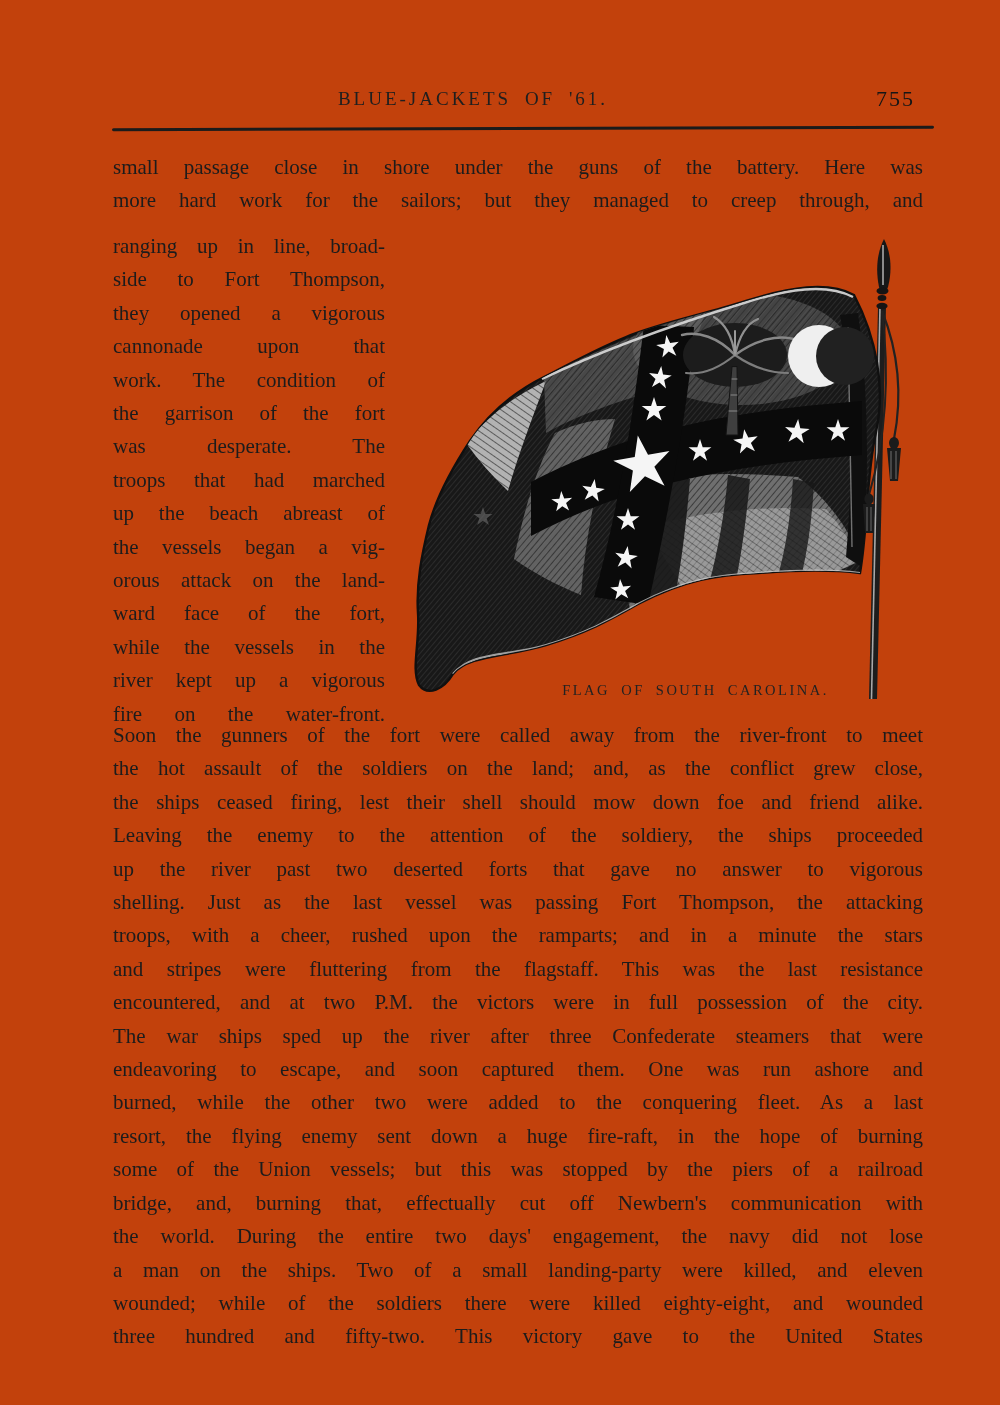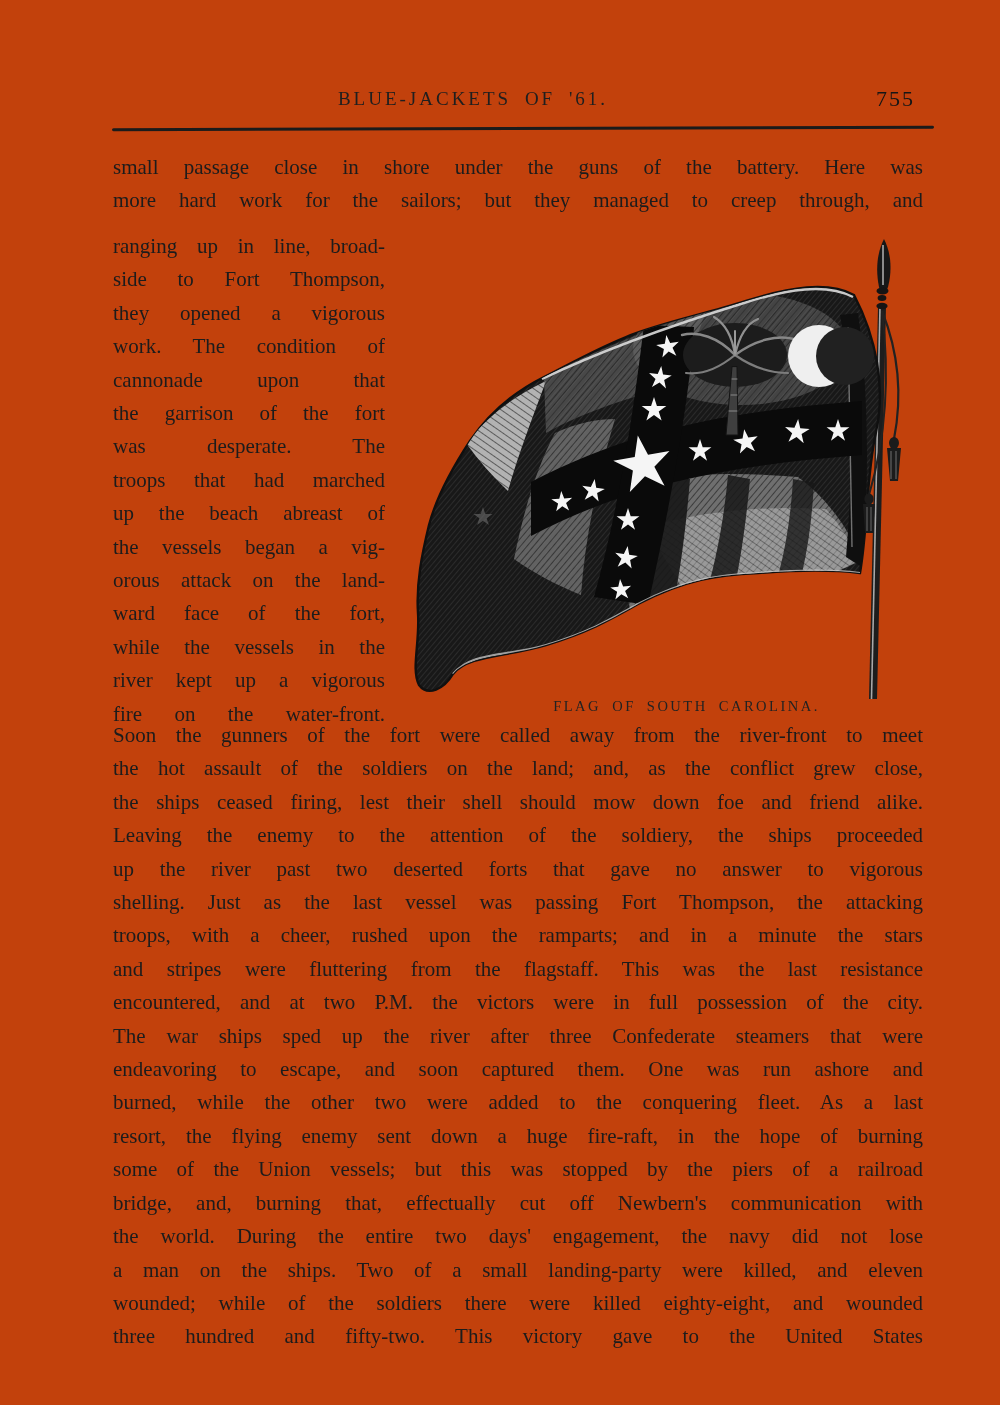--- a/index.html
+++ b/index.html
@@ -30,25 +30,24 @@
   
   .lines{position:absolute;font-size:21px;line-height:33.4px;color:#1c1c1c;}
   .tline{text-align:justify;text-align-last:justify;-moz-text-align-last:justify;white-space:normal;}
   .intro{left:113px;top:151px;width:810px;}
   .left-col{left:113px;top:218px;width:272px;margin-top:12px;}
   .body-text{left:113px;top:719px;width:810px;}
   
   .figure{position:absolute;left:396px;top:227px;width:545px;height:487px;}
   .figure svg{display:block;}
   .fig-caption{
-    position:absolute;left:0;top:455px;width:100%;
+    position:absolute;left:9px;top:455px;width:100%;
     box-sizing:border-box;padding-left:36px;
     text-align:center;font-size:14.5px;letter-spacing:2.5px;word-spacing:5px;
     color:#222;
-    margin-top:16px;
   }
 </style>
 </head>
 <body>
 
 <div class="page">
 
   <div class="running-head">
     <div class="running-title">BLUE-JACKETS OF '61.</div>
     <div class="page-number">755</div>
@@ -58,22 +57,22 @@
 
   <div class="lines intro">
       <div class="tline">small passage close in shore under the guns of the battery. Here was</div>
       <div class="tline">more hard work for the sailors; but they managed to creep through, and</div>
     </div>
 
   <div class="lines left-col">
       <div class="tline">ranging up in line, broad-</div>
       <div class="tline">side to Fort Thompson,</div>
       <div class="tline">they opened a vigorous</div>
+      <div class="tline">cannonade upon that</div>
       <div class="tline">work. The condition of</div>
-      <div class="tline">cannonade upon that</div>
       <div class="tline">the garrison of the fort</div>
       <div class="tline">was desperate. The</div>
       <div class="tline">troops that had marched</div>
       <div class="tline">up the beach abreast of</div>
       <div class="tline">the vessels began a vig-</div>
       <div class="tline">orous attack on the land-</div>
       <div class="tline">ward face of the fort,</div>
       <div class="tline">while the vessels in the</div>
       <div class="tline">river kept up a vigorous</div>
       <div class="tline">fire on the water-front.</div>

